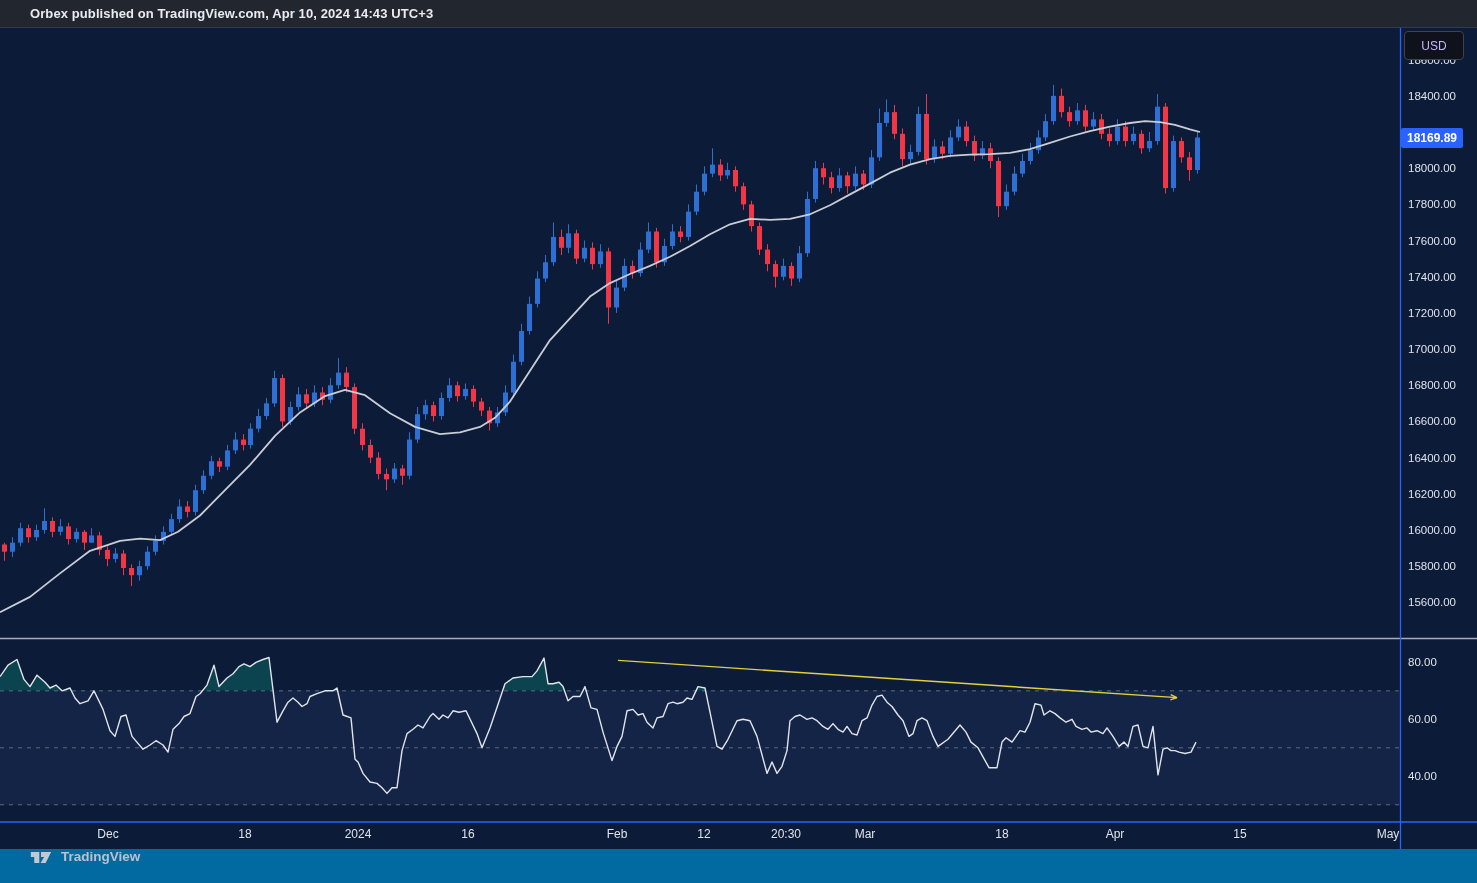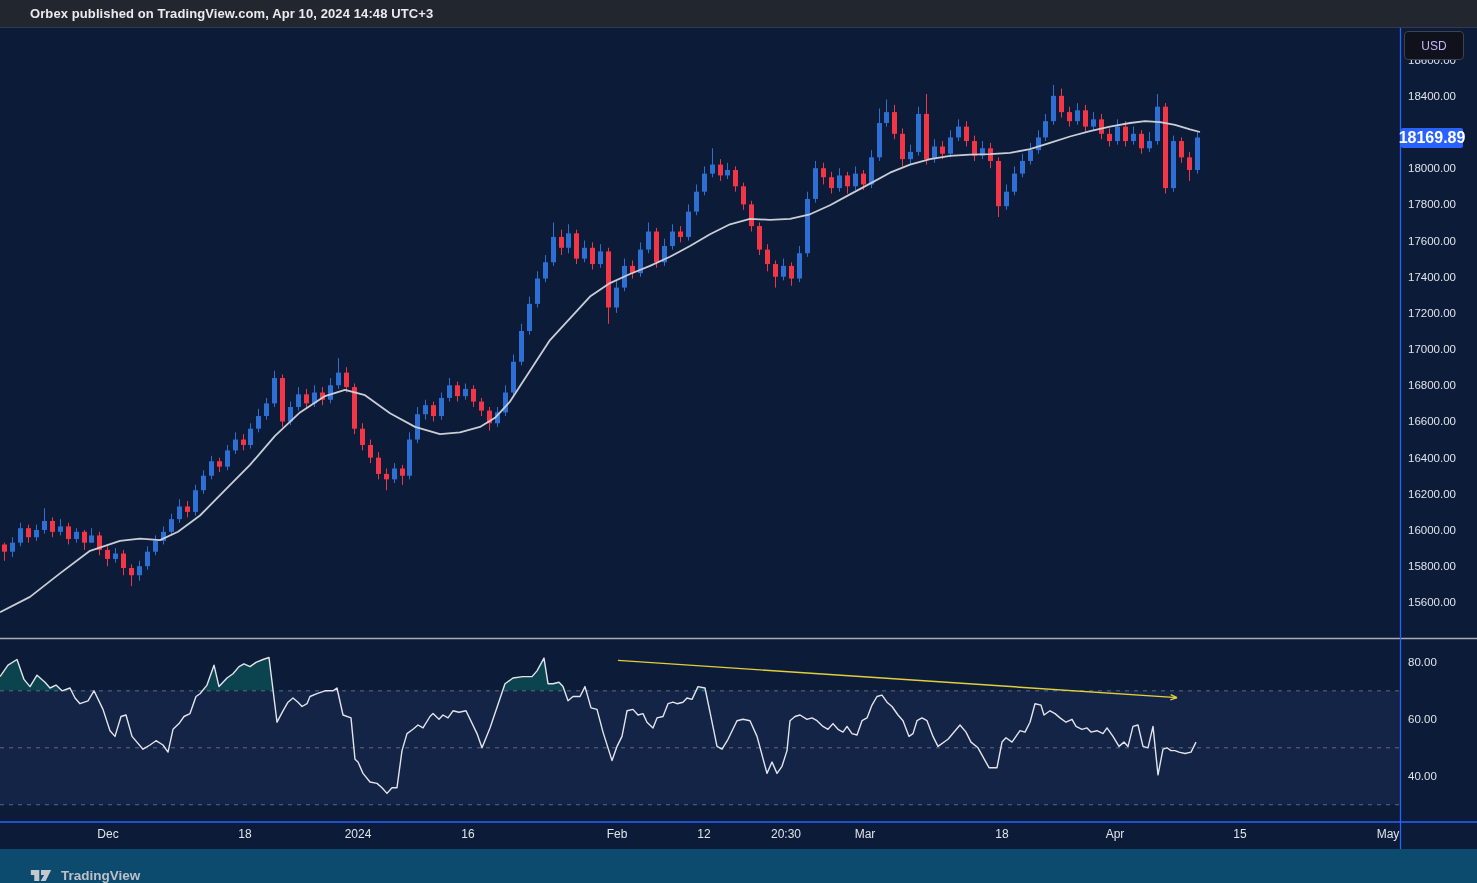--- a/index.html
+++ b/index.html
@@ -1,31 +1,31 @@
 <!DOCTYPE html>
 <html><head>
 <meta charset="utf-8">
 <style>
   html,body{margin:0;padding:0;background:#0C1B38;}
   #app{position:relative;width:1477px;height:883px;overflow:hidden;font-family:"Liberation Sans",sans-serif;}
   .topbar{position:absolute;left:0;top:0;width:1477px;height:27px;background:#22262F;border-bottom:1px solid #2F3A55;display:flex;align-items:center;}
   .attribution{margin-left:30px;font-size:13px;font-weight:bold;color:#E9EBEF;letter-spacing:.1px;}
   #chart{position:absolute;left:0;top:28px;}
   .usd-button{position:absolute;left:1404px;top:31px;width:58px;height:27px;border:1px solid #3E424E;border-radius:4px;background:#0F121B;color:#c4b5fd;font-size:12px;display:flex;align-items:center;justify-content:center;}
-  .price-label{position:absolute;left:1401px;top:128px;width:62px;height:20px;background:#2962FF;border-radius:2px;color:#FFFFFF;font-size:16px;font-weight:600;display:flex;align-items:center;justify-content:center;}
-  .bottombar{position:absolute;left:0;top:849px;width:1477px;height:34px;background:#0c4a6e;display:flex;align-items:flex-end;}
+  .price-label{position:absolute;left:1401px;top:128px;width:62px;height:20px;background:#2962FF;border-radius:2px;color:#FFFFFF;font-size:12px;font-weight:600;display:flex;align-items:center;justify-content:center;}
+  .bottombar{position:absolute;left:0;top:849px;width:1477px;height:34px;background:#0369a1;display:flex;align-items:flex-start;}
   .logo-icon{margin-left:30px;margin-right:9px;}
   .brand{font-size:13.5px;font-weight:600;color:#BDC1CA;}
 </style>
 </head>
 <body>
 
 <div id="app">
   <div class="topbar">
-    <span class="attribution">Orbex published on TradingView.com, Apr 10, 2024 14:48 UTC+3</span>
+    <span class="attribution">Orbex published on TradingView.com, Apr 10, 2024 14:43 UTC+3</span>
   </div>
   <svg id="chart" width="1477" height="821">
       <rect x="0" y="0" width="1477" height="821" fill="#0C1B38"></rect>
       <rect x="0" y="662.8372456964006" width="1400" height="113.92801251956178" fill="rgba(86,116,200,0.10)"></rect>
       <defs>
         <clipPath id="obClip">
           <rect x="0" y="0" width="1400" height="662.8372456964006"></rect>
         </clipPath>
       </defs>
       <path d="M0.0,648.6L8.0,637.2L17.0,631.5L24.0,651.4L30.0,658.6L37.0,647.2L45.0,654.3L50.0,660.0L56.0,657.1L62.0,662.8L70.0,660.0L75.0,670.0L80.0,675.7L88.0,672.8L94.0,662.8L103.0,681.4L110.0,702.7L115.0,708.4L121.0,688.5L126.0,687.0L132.0,708.4L143.0,721.2L150.0,717.0L156.0,712.7L163.0,717.0L168.0,724.1L173.0,701.3L179.0,695.6L184.0,688.5L190.0,685.6L196.0,668.5L200.0,665.7L207.0,657.1L214.0,637.2L219.0,658.6L227.0,650.0L233.0,645.7L239.0,638.6L244.0,635.8L250.0,638.6L256.0,634.4L263.0,631.5L269.0,629.5L277.0,694.2L283.0,682.8L288.0,674.2L293.0,670.0L298.0,674.2L302.0,678.5L307.0,675.7L310.0,668.5L317.0,665.7L325.0,662.8L333.0,662.8L337.0,660.0L343.0,687.0L351.0,689.9L355.0,731.2L358.0,734.0L363.0,745.4L370.0,754.0L377.0,755.4L382.0,759.7L387.0,765.4L392.0,759.7L397.0,759.7L402.0,722.6L407.0,705.6L413.0,701.3L418.0,697.0L423.0,699.9L430.0,688.5L433.0,685.6L439.0,691.3L443.0,687.0L448.0,689.9L453.0,682.8L459.0,684.2L466.0,682.8L477.0,705.6L482.0,719.8L490.0,699.9L505.0,655.7L513.0,650.0L523.0,648.6L532.0,648.6L537.0,642.9L544.0,630.1L548.0,655.7L553.0,655.7L559.0,654.3L563.0,658.6L568.0,672.8L573.0,668.5L580.0,668.5L585.0,658.6L591.0,679.9L597.0,681.4L603.0,704.1L612.0,732.6L617.0,718.4L622.0,708.4L627.0,682.8L633.0,681.4L638.0,687.0L643.0,685.6L647.0,694.2L653.0,699.9L657.0,689.9L663.0,688.5L668.0,675.7L673.0,674.2L677.0,675.7L683.0,674.2L687.0,670.0L692.0,671.4L698.0,658.6L705.0,660.0L710.0,684.2L717.0,718.4L722.0,721.2L728.0,711.3L737.0,692.7L743.0,691.3L750.0,692.7L757.0,708.4L767.0,745.4L772.0,734.0L777.0,745.4L782.0,738.3L787.0,722.6L790.0,692.7L795.0,688.5L800.0,687.0L807.0,691.3L812.0,689.9L817.0,692.7L823.0,698.4L828.0,701.3L833.0,695.6L838.0,701.3L843.0,704.1L847.0,698.4L852.0,705.6L857.0,707.0L862.0,692.7L867.0,689.9L872.0,677.1L877.0,668.5L882.0,667.1L887.0,674.2L892.0,678.5L898.0,687.0L903.0,692.7L909.0,708.4L913.0,705.6L917.0,692.7L922.0,689.9L927.0,692.7L933.0,708.4L938.0,718.4L948.0,711.3L960.0,697.0L966.0,704.1L971.0,714.1L978.0,719.8L989.0,739.7L997.0,739.7L1002.0,714.1L1006.0,709.8L1012.0,714.1L1020.0,702.7L1025.0,704.1L1030.0,694.2L1035.0,675.7L1041.0,677.1L1044.0,687.0L1050.0,682.8L1055.0,685.6L1060.0,689.9L1066.0,694.2L1072.0,691.3L1076.0,698.4L1082.0,701.3L1087.0,699.9L1091.0,704.1L1097.0,702.7L1103.0,705.6L1107.0,699.9L1113.0,708.4L1119.0,718.4L1124.0,714.1L1128.0,718.4L1133.0,698.4L1138.0,697.0L1143.0,718.4L1148.0,719.8L1153.0,698.4L1158.0,746.9L1163.0,721.2L1167.0,719.8L1171.0,722.6L1175.0,722.6L1179.0,724.1L1185.0,725.5L1191.0,724.1L1196.0,714.1L1196,662.8372456964006L0,662.8372456964006Z" fill="rgba(8,153,129,0.33)" stroke="none" clip-path="url(#obClip)"></path>

